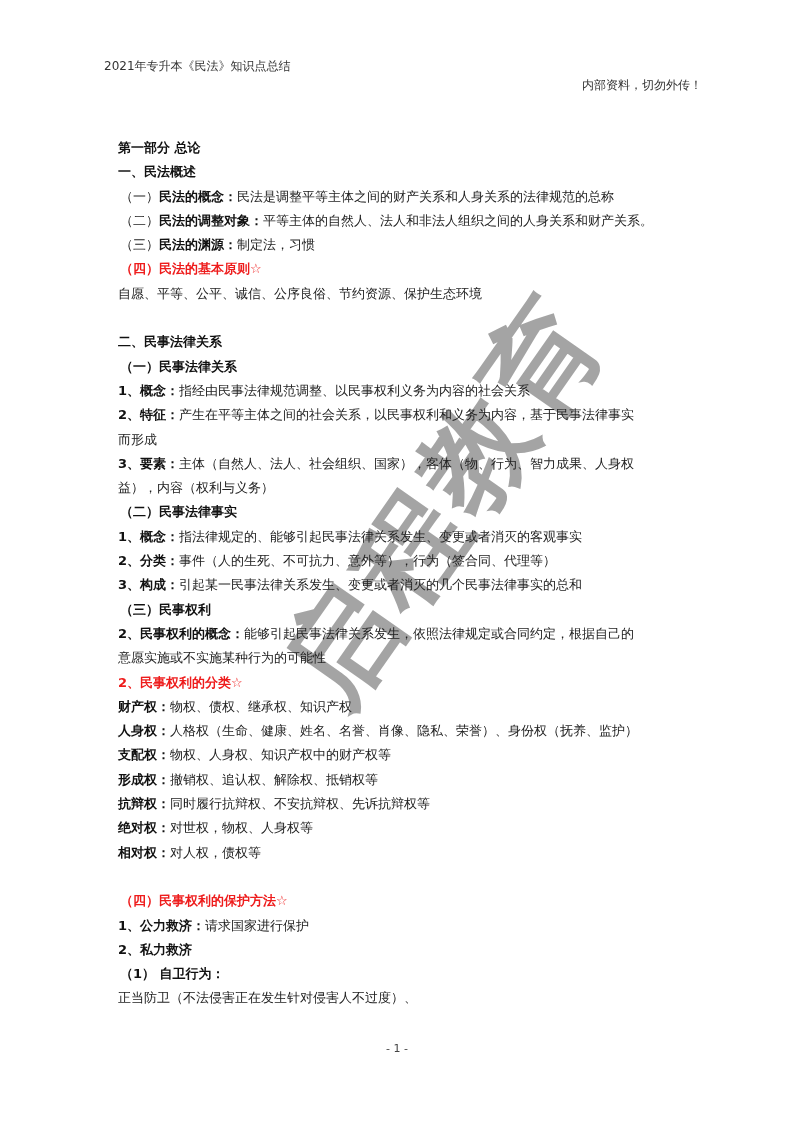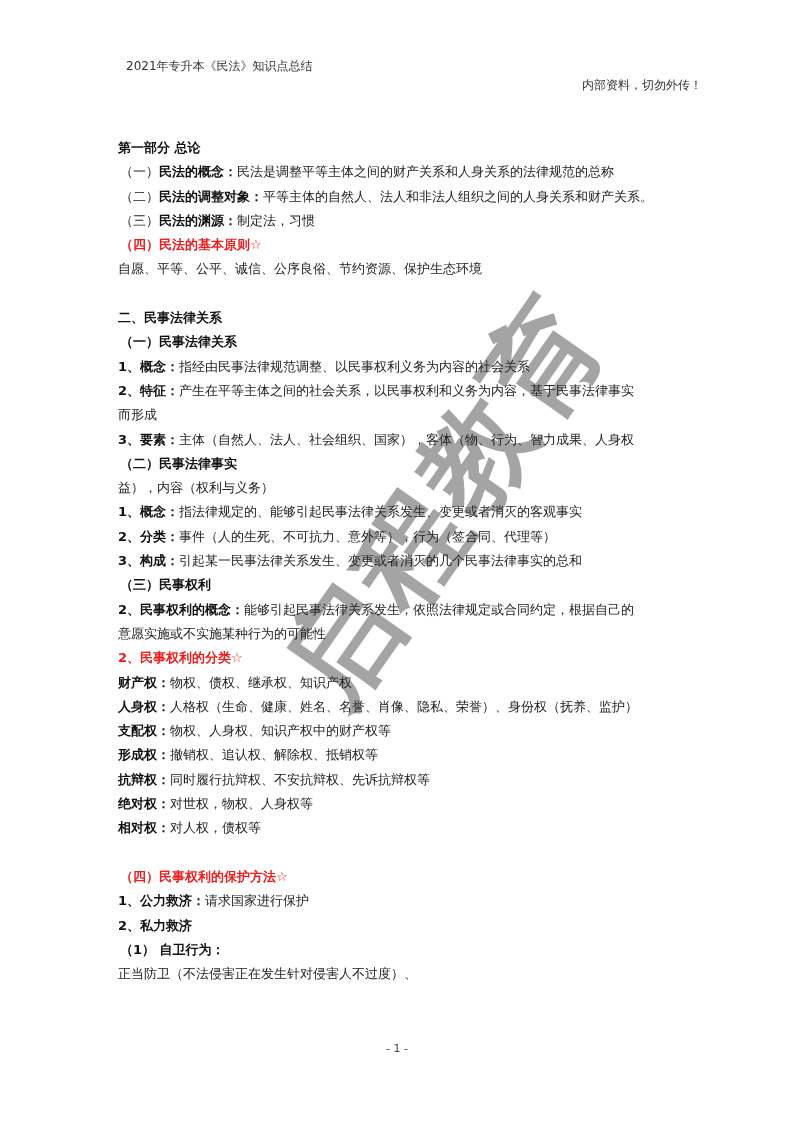--- a/index.html
+++ b/index.html
@@ -1,18 +1,18 @@
 <!DOCTYPE html>
 <html><head>
   <meta charset="utf-8">
   <style>
     html, body { margin: 0; padding: 0; background: #ffffff; }
     body { width: 794px; height: 1123px; position: relative; overflow: hidden;
            font-family: "DejaVu Sans", "Liberation Sans", sans-serif; color: #222; }
-    .page-header-left { position: absolute; left: 126px; top: 58px; font-size: 12px; color: #333; }
+    .page-header-left { position: absolute; left: 104px; top: 58px; font-size: 12px; color: #333; }
     .page-header-right { position: absolute; left: 582px; top: 77px; font-size: 12px; color: #333; }
     .content { position: absolute; left: 118px; top: 136px; width: 580px; }
     .line { font-size: 13px; line-height: 24.3px; white-space: nowrap; }
     .b { font-weight: bold; color: #111; }
     .red { color: #ee1c1c; font-weight: bold; }
     .indent { padding-left: 2px; }
     .gap { height: 24.3px; }
     .footer { position: absolute; left: 0; width: 794px; top: 1042px; text-align: center; font-size: 11px; color: #444; }
     .watermark { position: absolute; left: 380px; top: 380px; transform: rotate(-55deg); transform-origin: center;
                  font-size: 110px; color: rgba(90,90,90,0.55); font-weight: bold; letter-spacing: 6px; pointer-events: none;
@@ -23,37 +23,38 @@
 
 <div>
   <div class="page-header-left">2021年专升本《民法》知识点总结</div>
   <div class="page-header-right">内部资料，切勿外传！</div>
 
   <div class="watermark">启程教育</div>
 
   <div class="content">
     <div class="line b">第一部分  总论</div>
 
+    <div class="line b">一、民法概述</div>
     <div class="line indent"><span>（一）</span><span class="b">民法的概念：</span><span>民法是调整平等主体之间的财产关系和人身关系的法律规范的总称</span></div>
     <div class="line indent"><span>（二）</span><span class="b">民法的调整对象：</span><span>平等主体的自然人、法人和非法人组织之间的人身关系和财产关系。</span></div>
     <div class="line indent"><span>（三）</span><span class="b">民法的渊源：</span><span>制定法，习惯</span></div>
     <div class="line red indent">（四）民法的基本原则☆</div>
     <div class="line">自愿、平等、公平、诚信、公序良俗、节约资源、保护生态环境</div>
 
     <div class="gap"></div>
 
     <div class="line b">二、民事法律关系</div>
     <div class="line b indent">（一）民事法律关系</div>
     <div class="line"><span class="b">1、概念：</span><span>指经由民事法律规范调整、以民事权利义务为内容的社会关系</span></div>
     <div class="line"><span class="b">2、特征：</span><span>产生在平等主体之间的社会关系，以民事权利和义务为内容，基于民事法律事实</span></div>
     <div class="line">而形成</div>
     <div class="line"><span class="b">3、要素：</span><span>主体（自然人、法人、社会组织、国家），客体（物、行为、智力成果、人身权</span></div>
+    <div class="line">益），内容（权利与义务）</div>
+
     <div class="line b indent">（二）民事法律事实</div>
-
-    <div class="line">益），内容（权利与义务）</div>
     <div class="line"><span class="b">1、概念：</span><span>指法律规定的、能够引起民事法律关系发生、变更或者消灭的客观事实</span></div>
     <div class="line"><span class="b">2、分类：</span><span>事件（人的生死、不可抗力、意外等），行为（签合同、代理等）</span></div>
     <div class="line"><span class="b">3、构成：</span><span>引起某一民事法律关系发生、变更或者消灭的几个民事法律事实的总和</span></div>
 
     <div class="line b indent">（三）民事权利</div>
     <div class="line"><span class="b">2、民事权利的概念：</span><span>能够引起民事法律关系发生，依照法律规定或合同约定，根据自己的</span></div>
     <div class="line">意愿实施或不实施某种行为的可能性</div>
     <div class="line red">2、民事权利的分类☆</div>
     <div class="line"><span class="b">财产权：</span><span>物权、债权、继承权、知识产权</span></div>
     <div class="line"><span class="b">人身权：</span><span>人格权（生命、健康、姓名、名誉、肖像、隐私、荣誉）、身份权（抚养、监护）</span></div>

